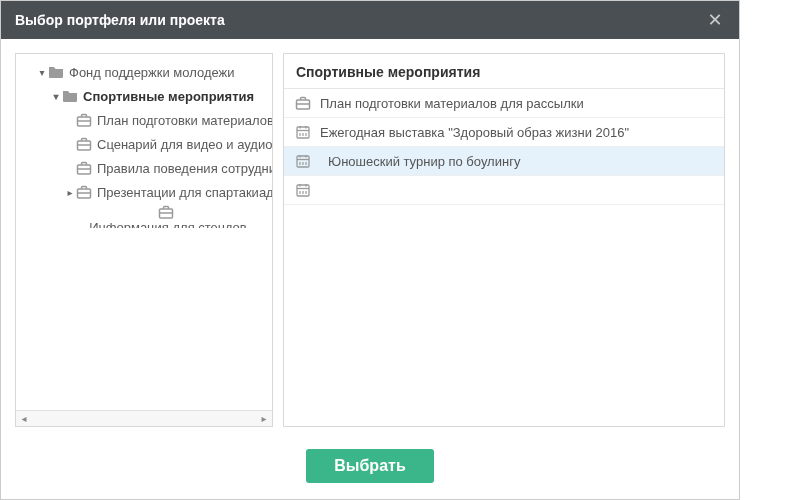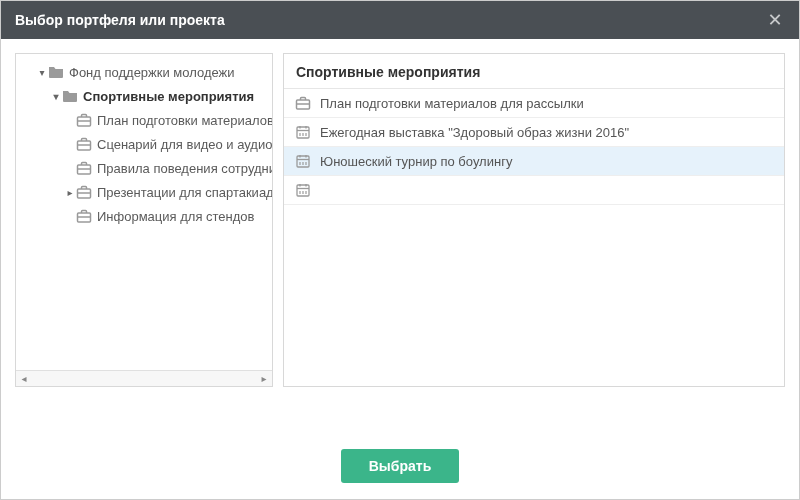--- a/index.html
+++ b/index.html
@@ -1,40 +1,40 @@
 <!DOCTYPE html>
 <html><head>
 <meta charset="utf-8">
 <style>
 * { box-sizing: border-box; margin: 0; padding: 0; }
 body { font-family: Arial, sans-serif; font-size: 13px; background: #fff; }
-.dialog { width: 800px; height: 500px; border: 1px solid #ccc; display: flex; flex-direction: column; }
+.dialog { width: 740px; height: 500px; border: 1px solid #ccc; display: flex; flex-direction: column; }
 .titlebar { background: #4a4f54; color: #fff; height: 38px; display: flex; align-items: center; padding: 0 14px; }
 .titlebar-title { font-weight: bold; font-size: 14px; flex: 1; }
 .titlebar-close { width: 20px; height: 20px; cursor: pointer; color: #c7c9cb; font-size: 18px; display: flex; align-items: center; justify-content: center; }
 .body { flex: 1; padding: 14px 14px 12px 14px; display: flex; gap: 10px; overflow: hidden; }
 .panel { border: 1px solid #d8d8d8; background: #fff; display: flex; flex-direction: column; }
 .tree-panel { width: 258px; }
 .tree-wrap { flex: 1; overflow: hidden; padding-top: 6px; }
 .tree-node { display: flex; align-items: center; height: 24px; color: #5a5a5a; cursor: pointer; white-space: nowrap; overflow: hidden; }
 .tree-node.selected { font-weight: bold; color: #333; }
 .tree-toggle { width: 12px; text-align: center; color: #666; font-size: 10px; flex-shrink: 0; }
 .tree-icon { width: 16px; height: 16px; margin-right: 5px; flex-shrink: 0; display: flex; align-items: center; justify-content: center; }
 .tree-label { overflow: hidden; text-overflow: clip; text-align: center; }
 .hscroll { height: 16px; border-top: 1px solid #e0e0e0; display: flex; align-items: center; background: #f7f7f7; }
 .hscroll-btn { width: 16px; height: 16px; display: flex; align-items: center; justify-content: center; color: #888; font-size: 10px; cursor: pointer; }
 .hscroll-track { flex: 1; height: 12px; }
 .list-panel { flex: 1; }
 .list-header { padding: 10px 12px 8px 12px; font-weight: bold; color: #333; border-bottom: 1px solid #e6e6e6; font-size: 14px; }
 .list-body { flex: 1; overflow: auto; }
 .list-item { display: flex; align-items: center; height: 29px; padding: 0 10px; border-bottom: 1px solid #eee; color: #555; cursor: pointer; }
-.list-item.highlight { background: #e6f2fb; }
+.list-item.highlight { background: #e6f2fb; gap: 8px; }
 .list-icon { width: 18px; height: 18px; margin-right: 8px; flex-shrink: 0; display: flex; align-items: center; justify-content: center; }
 .footer { padding: 10px 0 16px 0; display: flex; justify-content: center; }
-.btn-primary { background: #3bb58a; color: #fff; border: none; border-radius: 3px; padding: 0 28px; height: 34px; font-size: 14px; font-weight: bold; cursor: pointer; margin-top: 40px; }
+.btn-primary { background: #3bb58a; color: #fff; border: none; border-radius: 3px; padding: 0 28px; height: 34px; font-size: 16px; font-weight: bold; cursor: pointer; }
 svg { display: block; }
 </style>
 </head>
 <body>
 
 <svg width="0" height="0" style="position:absolute">
   <defs>
     <g id="ico-folder">
       <path d="M1 3 h5 l1.5 2 H15 v8 a1 1 0 0 1 -1 1 H2 a1 1 0 0 1 -1 -1 Z" fill="#9a9a9a"></path>
     </g>
@@ -113,21 +113,21 @@
           </div>
           <div class="tree-node" style="padding-left: 48px;">
             <span class="tree-toggle">▸</span>
             <span class="tree-icon">
               <svg width="16" height="16" viewBox="0 0 16 16">
                 <use href="#ico-briefcase"></use>
               </svg>
             </span>
             <span class="tree-label">Презентации для спартакиады</span>
           </div>
-          <div class="tree-node" style="padding-left: 48px;">
+          <div class="tree-node" style="padding-left: 48px; flex-direction: column;">
             <span class="tree-toggle"></span>
             <span class="tree-icon">
               <svg width="16" height="16" viewBox="0 0 16 16">
                 <use href="#ico-briefcase"></use>
               </svg>
             </span>
             <span class="tree-label">Информация для стендов</span>
           </div>
         </div>
       <div class="hscroll">

